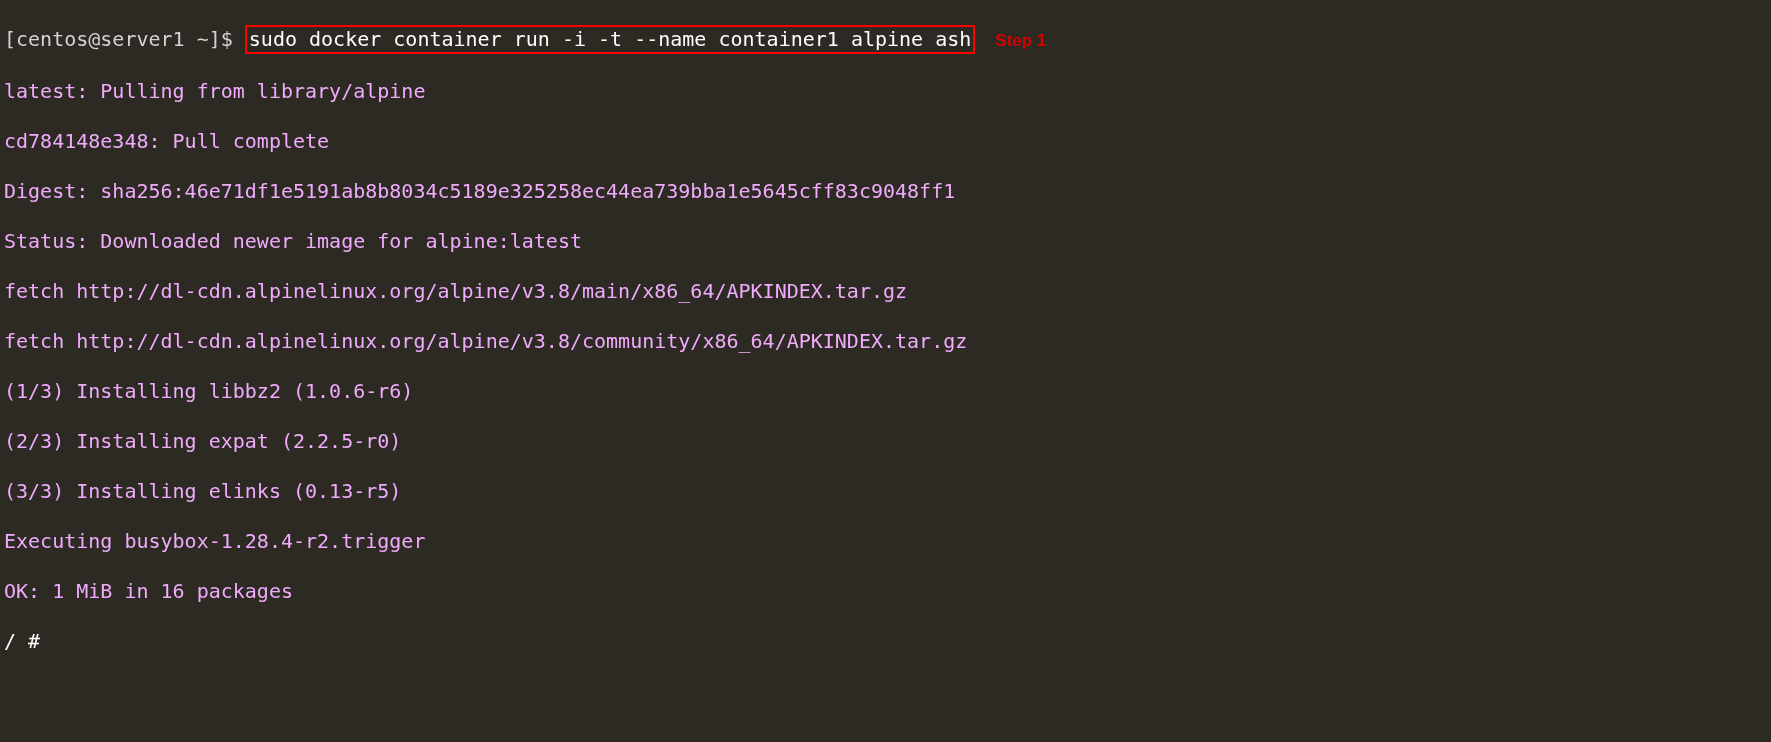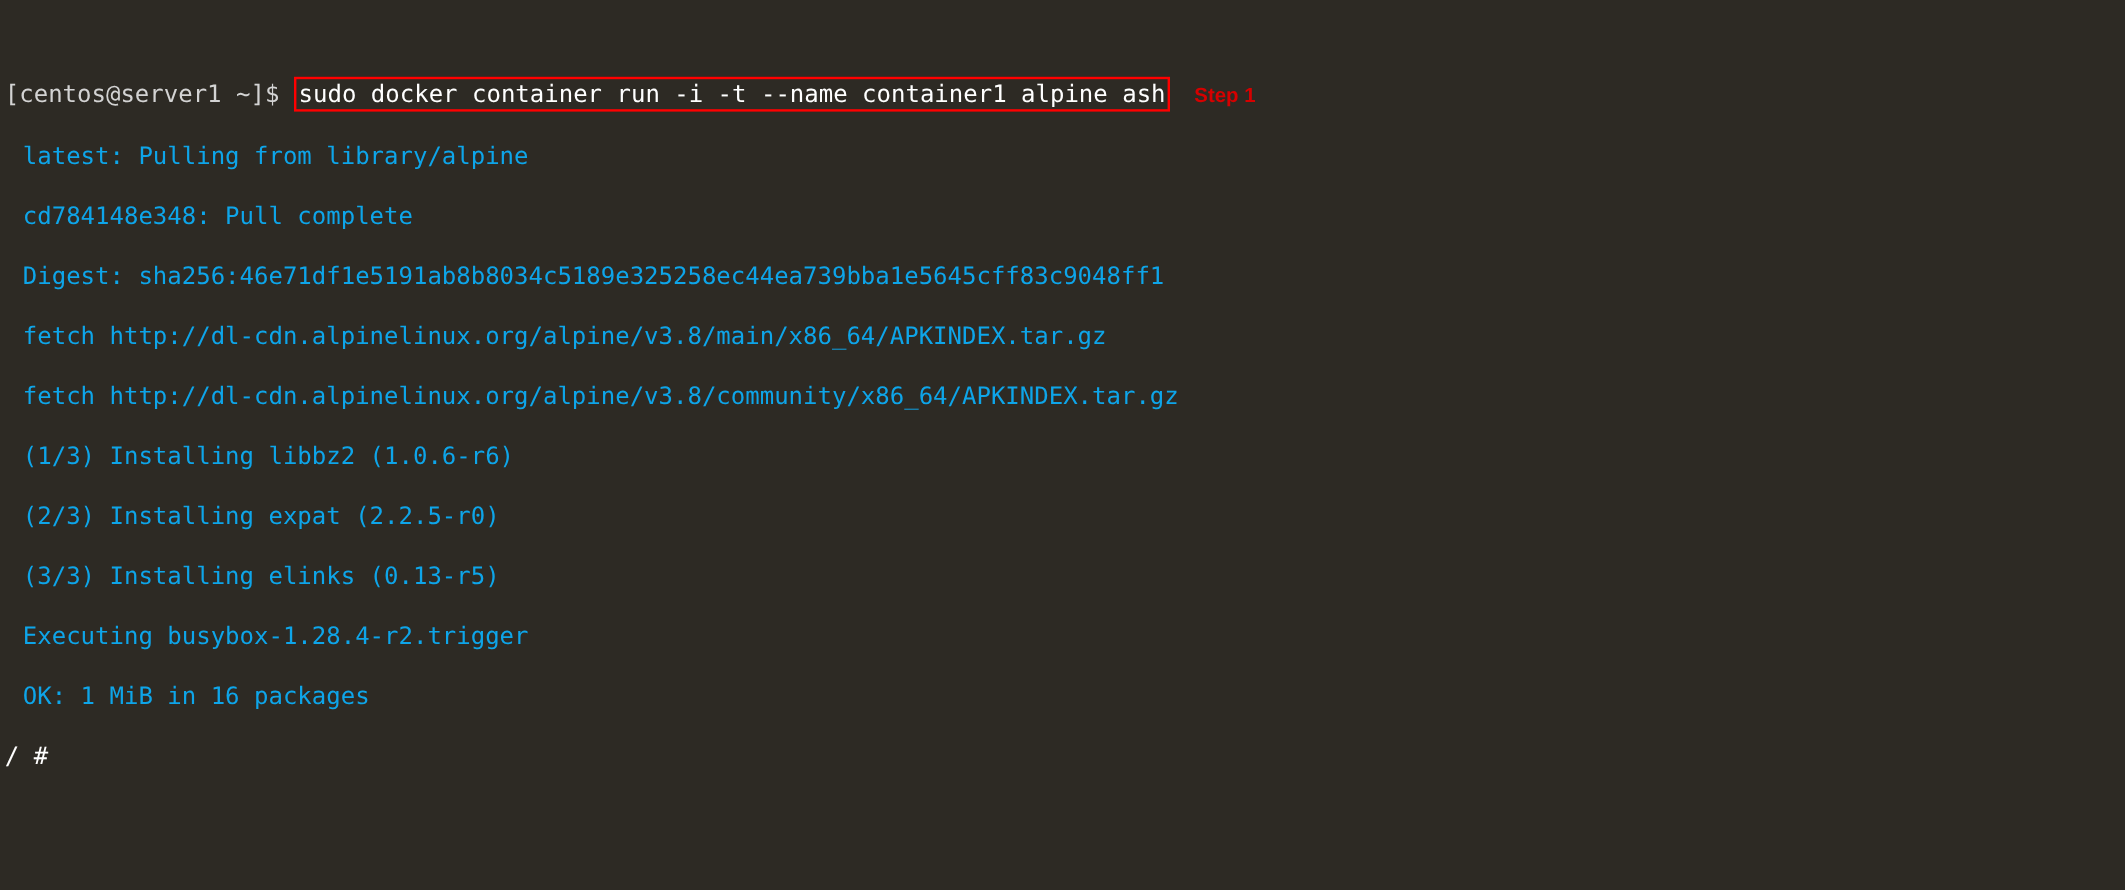--- a/index.html
+++ b/index.html
@@ -13,43 +13,43 @@
     width: 1771px;
     overflow-x: hidden;
   }
   .terminal {
     padding: 0 4px;
     white-space: pre;
   }
   .prompt { color: #d3d3d3; }
   .yellow { color: #d8c800; }
   .white  { color: #ffffff; }
-  .gray   { color: #0ea5e9; margin-left: 15px; }
+  .gray   { color: #f0abfc; }
   .redbox {
     border: 2px solid #ff0000;
     padding: 0 2px;
     display: inline-block;
-    margin-top: 39px;
   }
   .step-label {
     color: #d60000;
     font-family: sans-serif;
     font-size: 17px;
     font-weight: bold;
     padding-left: 20px;
   }
 </style>
 </head>
 <body>
 
 <div class="terminal">
 <div><span class="prompt">[centos@server1 ~]$ </span><span class="redbox"><span class="white">sudo docker container run -i -t --name container1 alpine ash</span></span><span class="step-label">Step 1</span></div>
 <div class="gray">latest: Pulling from library/alpine</div>
 <div class="gray">cd784148e348: Pull complete</div>
 <div class="gray">Digest: sha256:46e71df1e5191ab8b8034c5189e325258ec44ea739bba1e5645cff83c9048ff1</div>
+<div class="gray">Status: Downloaded newer image for alpine:latest</div>
 <div class="gray">fetch http://dl-cdn.alpinelinux.org/alpine/v3.8/main/x86_64/APKINDEX.tar.gz</div>
 <div class="gray">fetch http://dl-cdn.alpinelinux.org/alpine/v3.8/community/x86_64/APKINDEX.tar.gz</div>
 <div class="gray">(1/3) Installing libbz2 (1.0.6-r6)</div>
 <div class="gray">(2/3) Installing expat (2.2.5-r0)</div>
 <div class="gray">(3/3) Installing elinks (0.13-r5)</div>
 <div class="gray">Executing busybox-1.28.4-r2.trigger</div>
 <div class="gray">OK: 1 MiB in 16 packages</div>
 <div class="white">/ #</div>
 
 </div>

